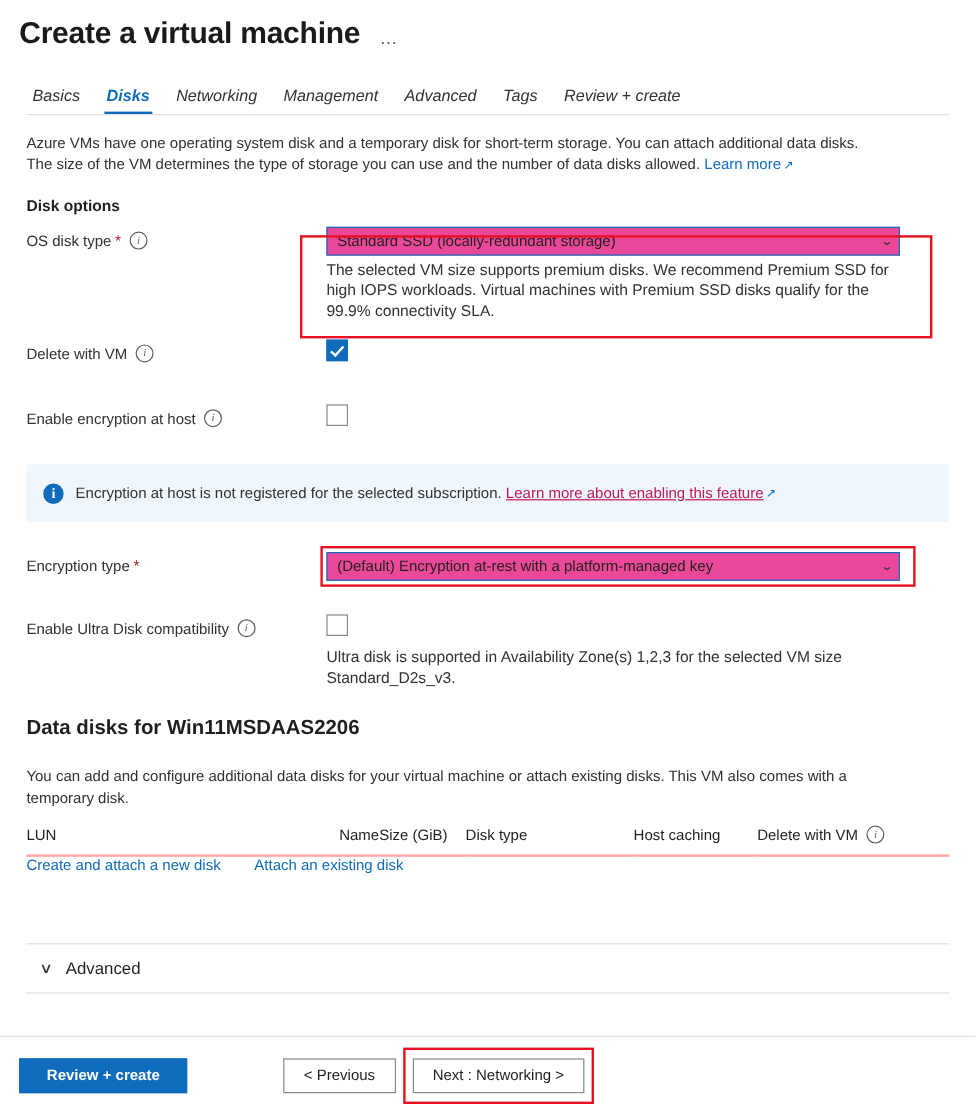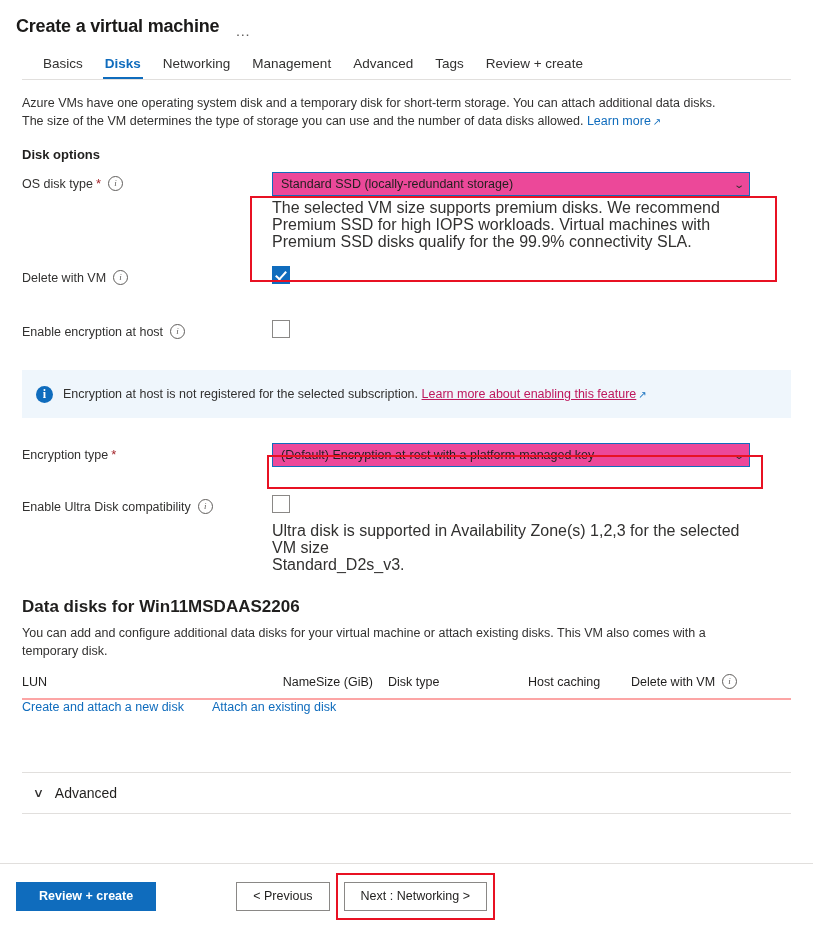--- a/index.html
+++ b/index.html
@@ -21,40 +21,41 @@
     width: 813px;
     height: 933px;
   }
   
   .title-row {
     display: flex;
     align-items: center;
     padding: 14px 0 0 16px;
   }
   .page-title {
-    font-size: 18px;
+    font-size: 25px;
     font-weight: 600;
     color: #1b1a19;
     letter-spacing: -0.2px;
   }
   .ellipsis-btn {
     margin-left: 16px;
     margin-top: 8px;
     color: #605e5c;
     font-size: 15px;
     letter-spacing: 1px;
     cursor: pointer;
   }
   
   .tabs {
     display: flex;
     align-items: flex-end;
-    padding: 0 0 0 32px;
-    margin-top: 10px;
+    padding: 0 0 0 16px;
+    margin-top: 22px;
     height: 30px;
+    font-style: italic;
   }
   .tab {
     font-size: 13.5px;
     color: #323130;
     padding: 0 11px 8px 11px;
     cursor: pointer;
     position: relative;
     white-space: nowrap;
   }
   .tab.active {
@@ -156,21 +157,21 @@
     cursor: pointer;
     justify-content: space-between;
   }
   .chev {
     color: #323130;
     font-size: 10px;
     transform: scaleX(1.4);
     margin-left: 6px;
   }
   .help-text {
-    font-size: 16px;
+    font-size: 13px;
     line-height: 17px;
     color: #323130;
     max-width: 470px;
     margin-top: 3px;
   }
   
   .cbx {
     width: 18px;
     height: 18px;
     border: 1px solid #8a8886;
@@ -236,21 +237,21 @@
   .dd-head {
     font-size: 17px;
     font-weight: 600;
     margin-top: 24px;
     color: #201f1e;
   }
   .dd-sub {
     font-size: 12.5px;
     line-height: 18px;
     color: #323130;
-    margin-top: 7px;
+    margin-top: 21px;
     max-width: 715px;
   }
   table.disks {
     width: 100%;
     border-collapse: collapse;
     margin-top: 14px;
     font-size: 12.5px;
   }
   table.disks th {
     text-align: left;

